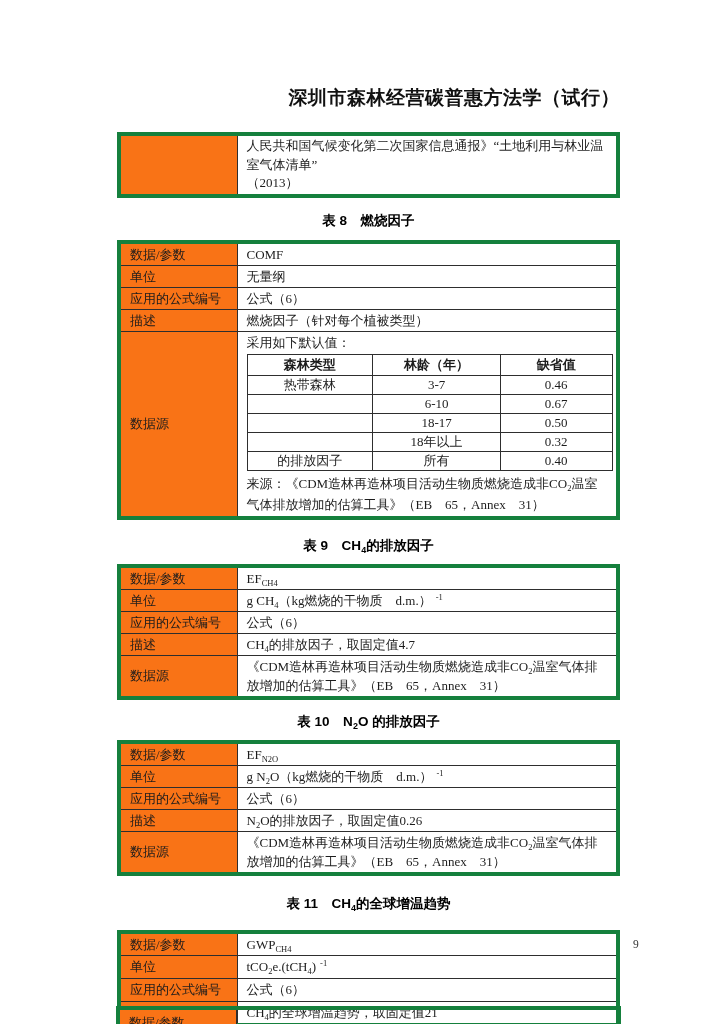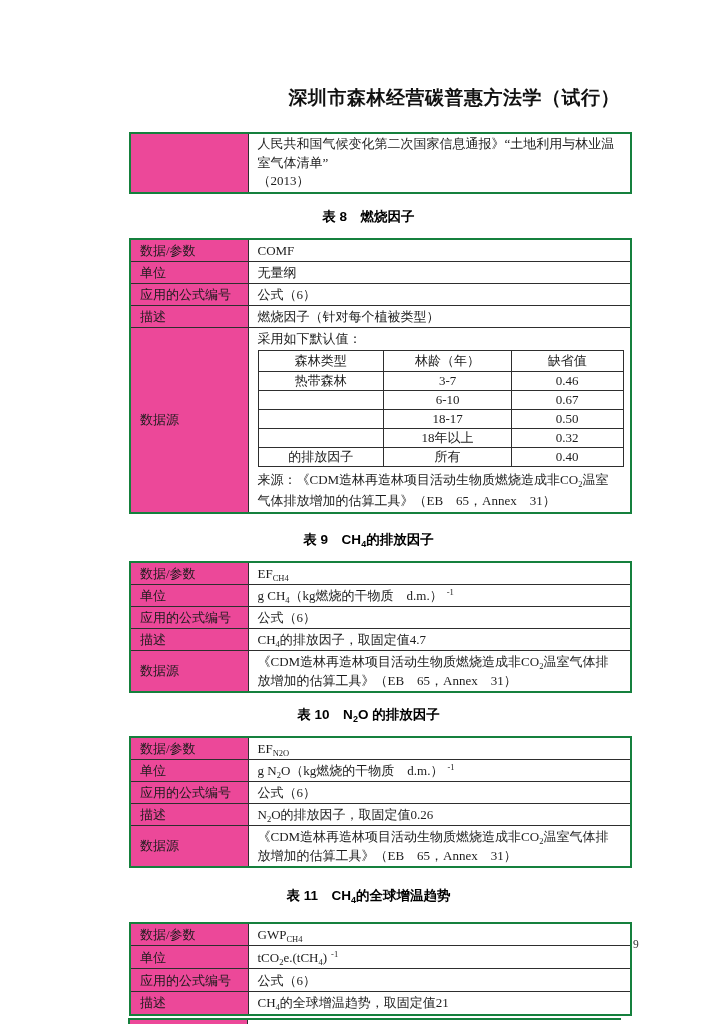--- a/index.html
+++ b/index.html
@@ -7,26 +7,26 @@
     width:724px;height:1024px;position:relative;background:#ffffff;
     font-family:"Liberation Serif","DejaVu Serif",serif;color:#1c1c1c;
     overflow:hidden;
   }
   .content{position:absolute;left:117px;top:0;width:503px;}
   .doc-header{
     padding-top:85px;text-align:right;font-size:19px;font-weight:bold;
     font-family:"Liberation Sans","DejaVu Sans",sans-serif;letter-spacing:.5px;color:#111;
   }
   table{border-collapse:collapse;width:100%;table-layout:fixed;}
-  .kv{border:2px solid #15803d;margin:12px;}
+  .kv{border:4px solid #15803d;margin:0;}
   .kv th,.kv td{
     border:1px solid #2e2e2e;font-size:13px;font-weight:normal;text-align:left;
     padding:1px 9px;line-height:19px;vertical-align:middle;word-break:break-all;
   }
-  .kv th.lbl{background:#ec4899;}
+  .kv th.lbl{background:#f97316;}
   .c-label{width:118px;}
   .kv tr{height:22px;}
   .t11 tr{height:23px;}
   .cont-table td div{line-height:18.5px;}
   .cont-table{margin-top:21px;}
   .cont-table tr{height:40px;}
   .tbl-title{
     text-align:center;font-weight:bold;font-size:13.5px;color:#000;
     font-family:"Liberation Sans","DejaVu Sans",sans-serif;
   }
@@ -39,21 +39,21 @@
   .tbl-title sub{font-size:9px;}
   .ds{padding:2px 8px 4px;}
   .ds-intro{line-height:20px;}
   .nested{width:366px;border:1.6px solid #2e2e2e;margin:1px 0 2px 0;}
   .nested th,.nested td{
     border:1px solid #2e2e2e;font-size:13px;text-align:center;
     padding:0 4px;line-height:18px;
   }
   .nested tr{height:19px;}
   .nested tr.nhead{height:21px;}
-  .nested th{font-weight:normal;border-bottom:1.6px solid #2e2e2e;}
+  .nested th{font-weight:bold;border-bottom:1.6px solid #2e2e2e;}
   .nc1{width:124px;}.nc2{width:126px;}.nc3{width:110px;}
   .ds-src{line-height:21px;margin-top:1px;}
   .page-num{position:absolute;left:633px;top:938px;font-size:11.5px;color:#333;}
   .next-frag{position:absolute;left:116px;top:1006px;width:505px;height:18px;overflow:hidden;}
   .next-frag .kv th,.next-frag .kv td{padding-top:3px;}
 </style>
 </head>
 <body>
 
 <div class="content">

